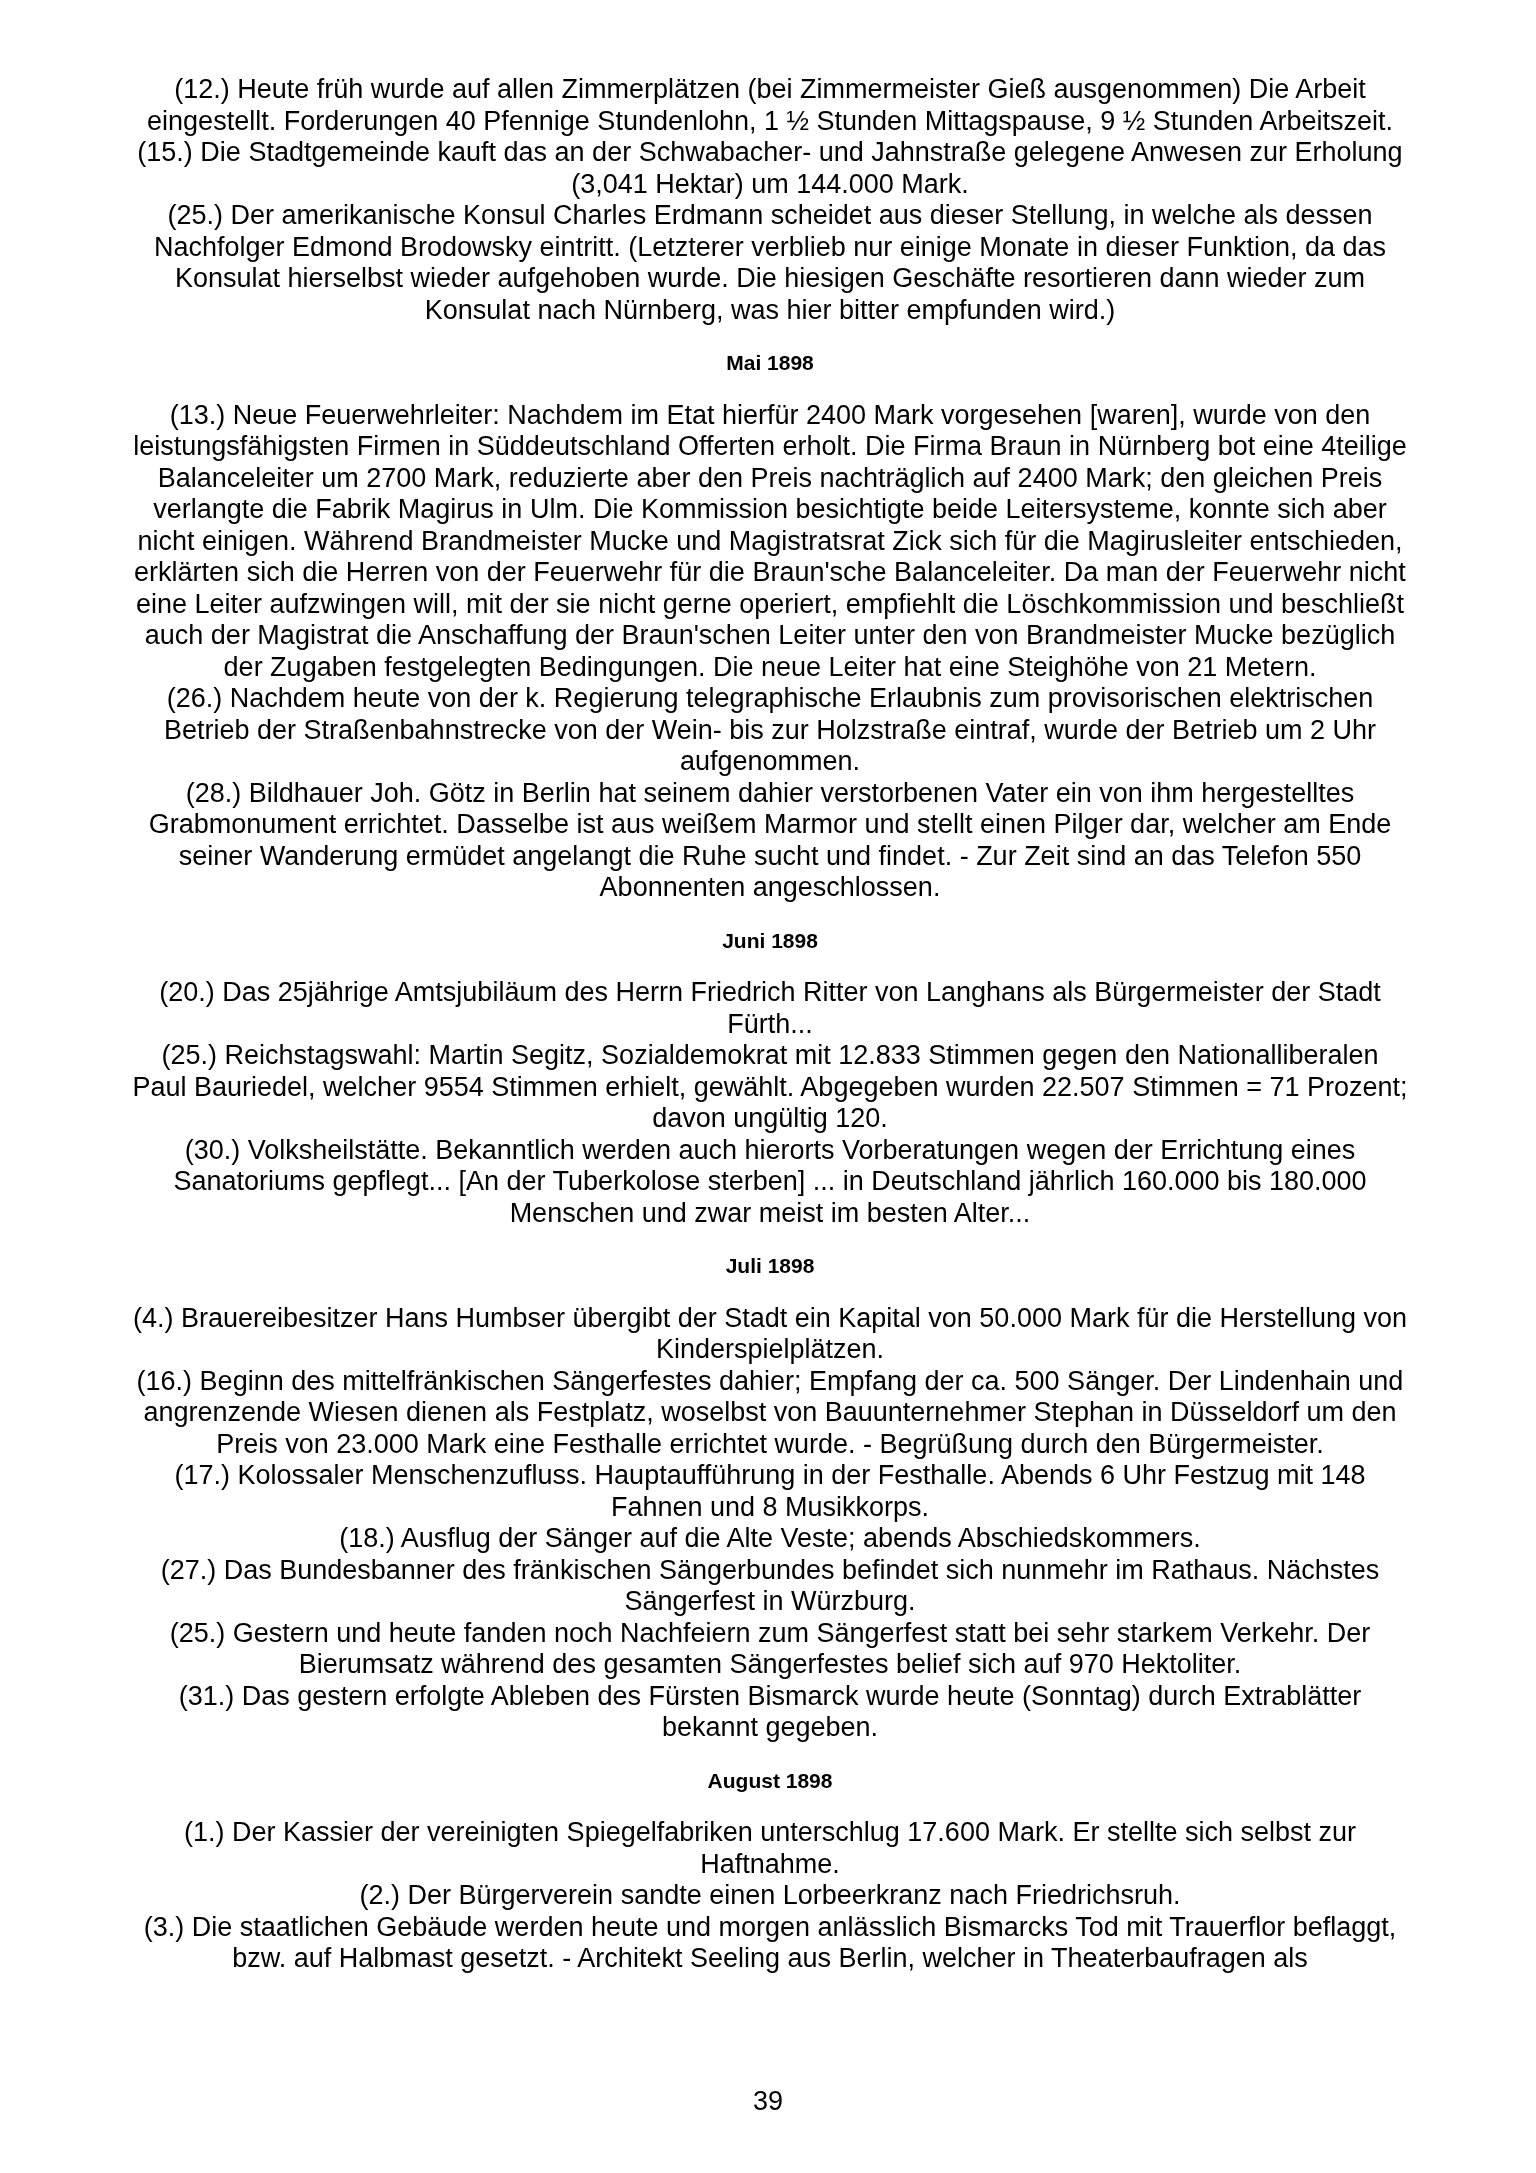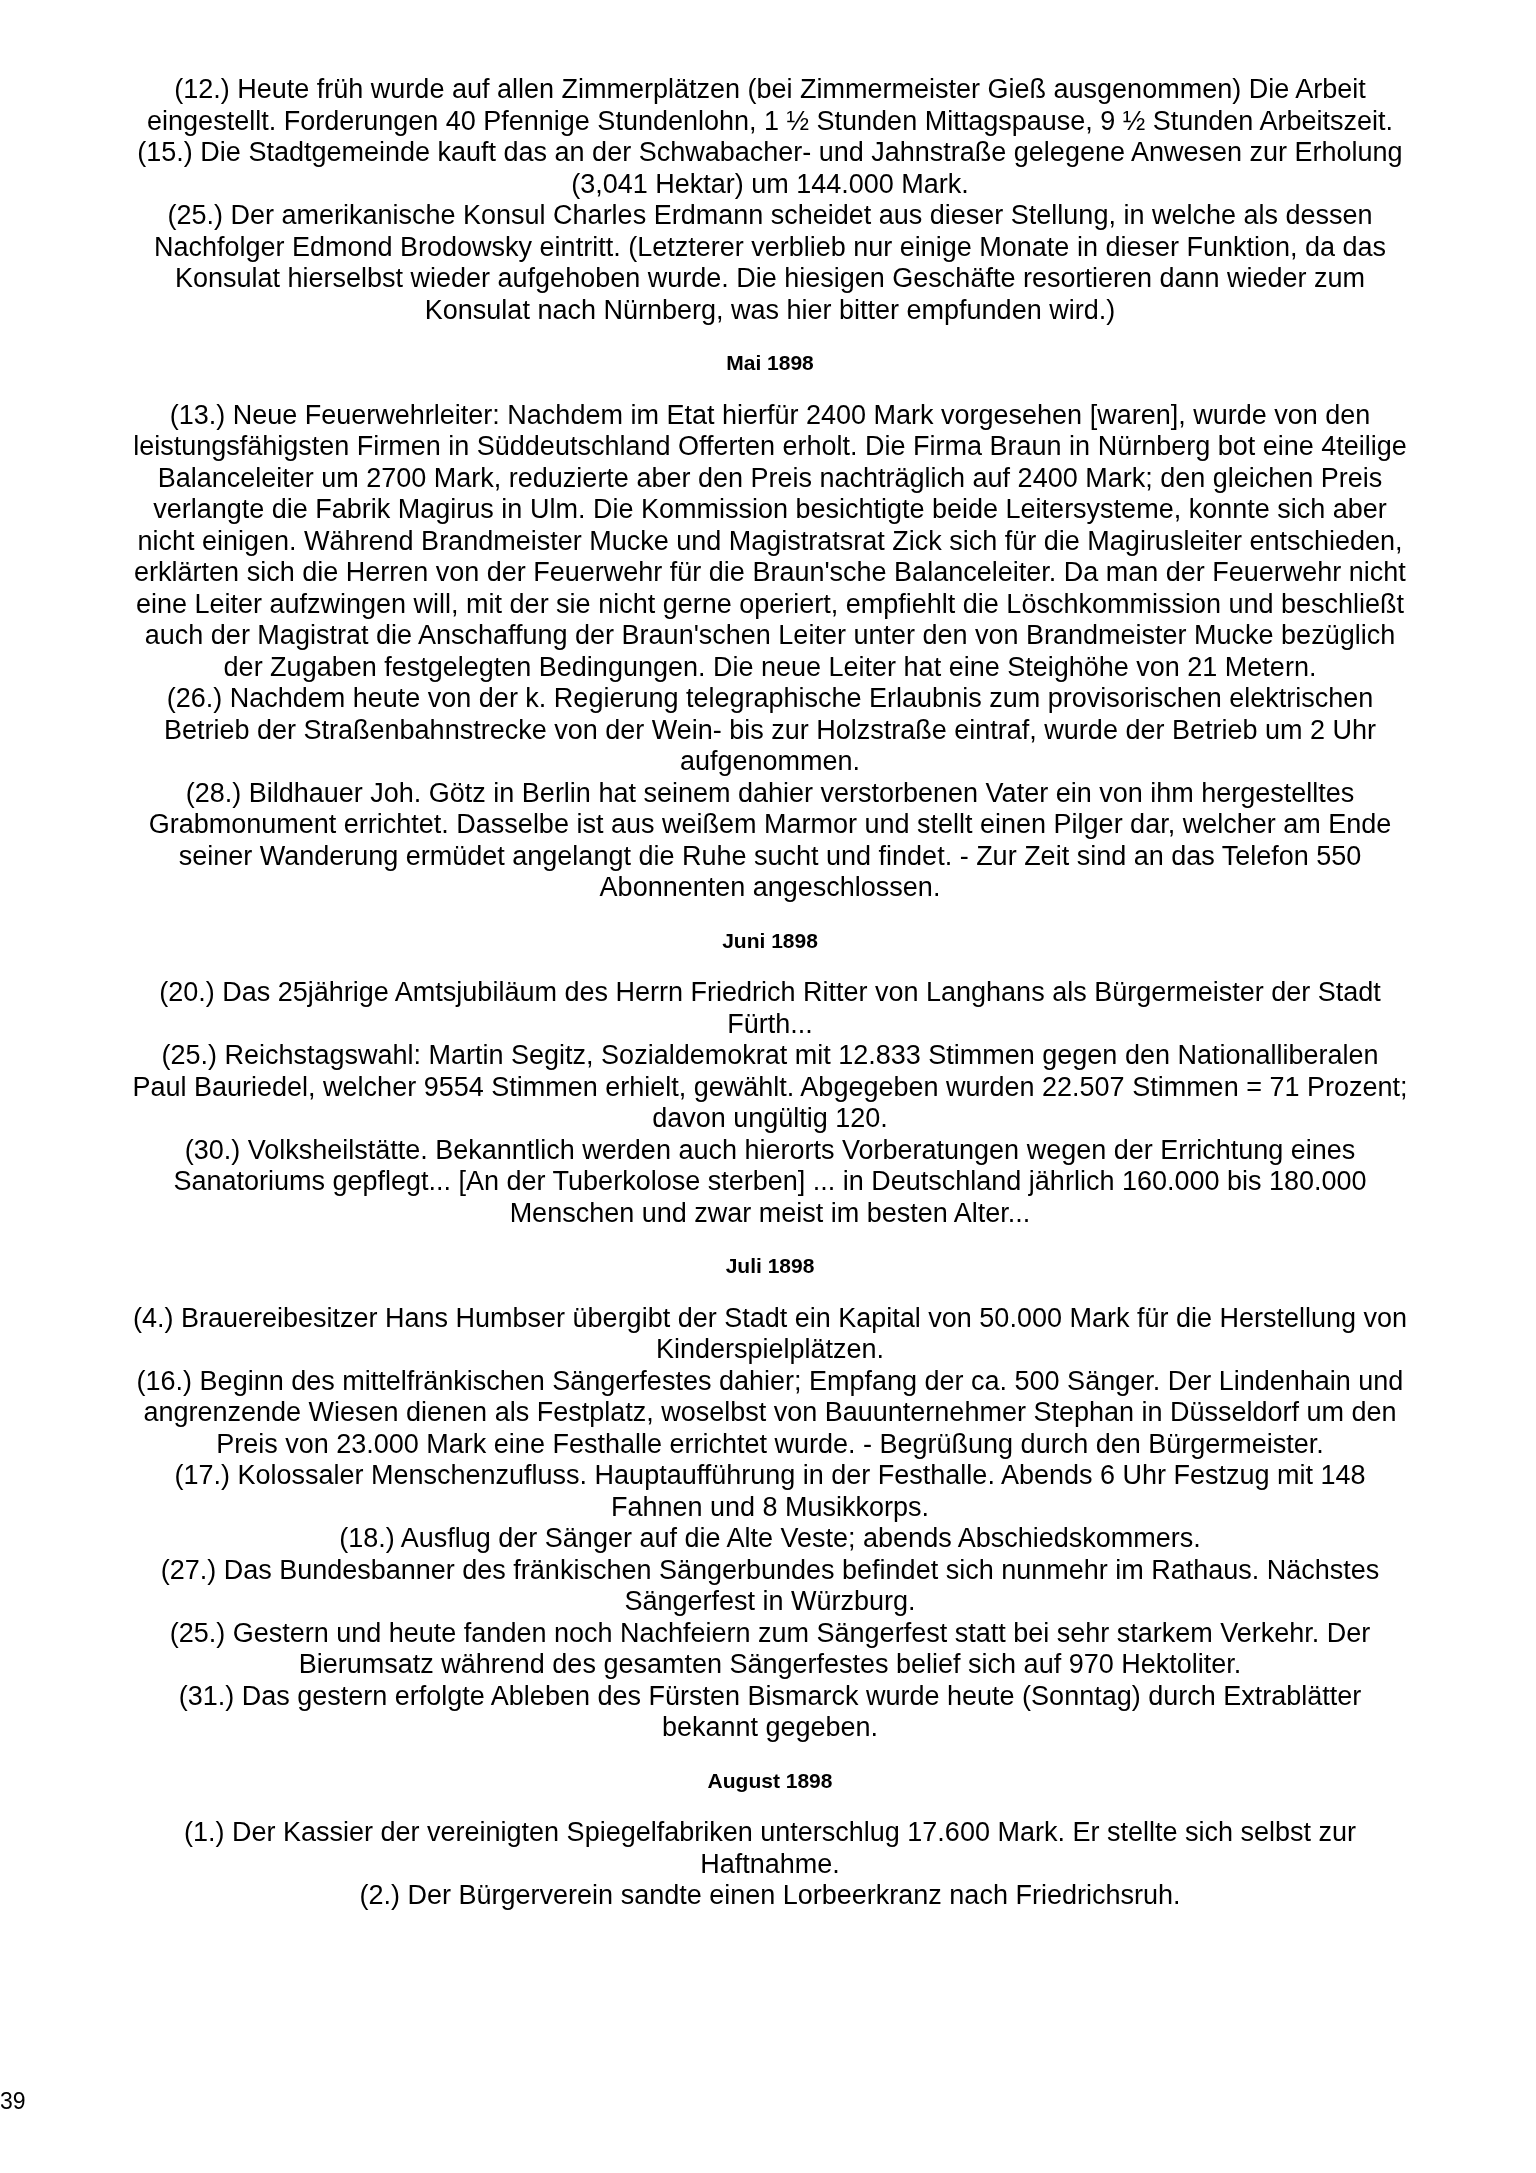--- a/index.html
+++ b/index.html
@@ -27,21 +27,22 @@
     font-size: 21px;
     line-height: 31.5px;
     font-weight: bold;
     margin: 21px 0;
   }
   .page-number {
     position: absolute;
     top: 2086px;
     left: 0;
     width: 100%;
-    font-size: 23px;
+    text-align: center;
+    font-size: 27px;
     line-height: 31.5px;
   }
 </style>
 </head>
 <body>
 
 <div class="content">
 
   <section>
     <p class="entry">(12.) Heute früh wurde auf allen Zimmerplätzen (bei Zimmermeister Gieß ausgenommen) Die Arbeit eingestellt. Forderungen 40 Pfennige Stundenlohn, 1 ½ Stunden Mittagspause, 9 ½ Stunden Arbeitszeit.</p>
@@ -71,17 +72,18 @@
     <p class="entry">(18.) Ausflug der Sänger auf die Alte Veste; abends Abschiedskommers.</p>
     <p class="entry">(27.) Das Bundesbanner des fränkischen Sängerbundes befindet sich nunmehr im Rathaus. Nächstes Sängerfest in Würzburg.</p>
     <p class="entry">(25.) Gestern und heute fanden noch Nachfeiern zum Sängerfest statt bei sehr starkem Verkehr. Der Bierumsatz während des gesamten Sängerfestes belief sich auf 970 Hektoliter.</p>
     <p class="entry">(31.) Das gestern erfolgte Ableben des Fürsten Bismarck wurde heute (Sonntag) durch Extrablätter bekannt gegeben.</p>
   </section>
 
   <section>
     <h2 class="section-heading">August 1898</h2>
     <p class="entry">(1.) Der Kassier der vereinigten Spiegelfabriken unterschlug 17.600 Mark. Er stellte sich selbst zur Haftnahme.</p>
     <p class="entry">(2.) Der Bürgerverein sandte einen Lorbeerkranz nach Friedrichsruh.</p>
+    <p class="entry">(3.) Die staatlichen Gebäude werden heute und morgen anlässlich Bismarcks Tod mit Trauerflor beflaggt, bzw. auf Halbmast gesetzt. - Architekt Seeling aus Berlin, welcher in Theaterbaufragen als</p>
   </section>
 
 </div>
 
 <div class="page-number">39</div>
 
 </body></html>

